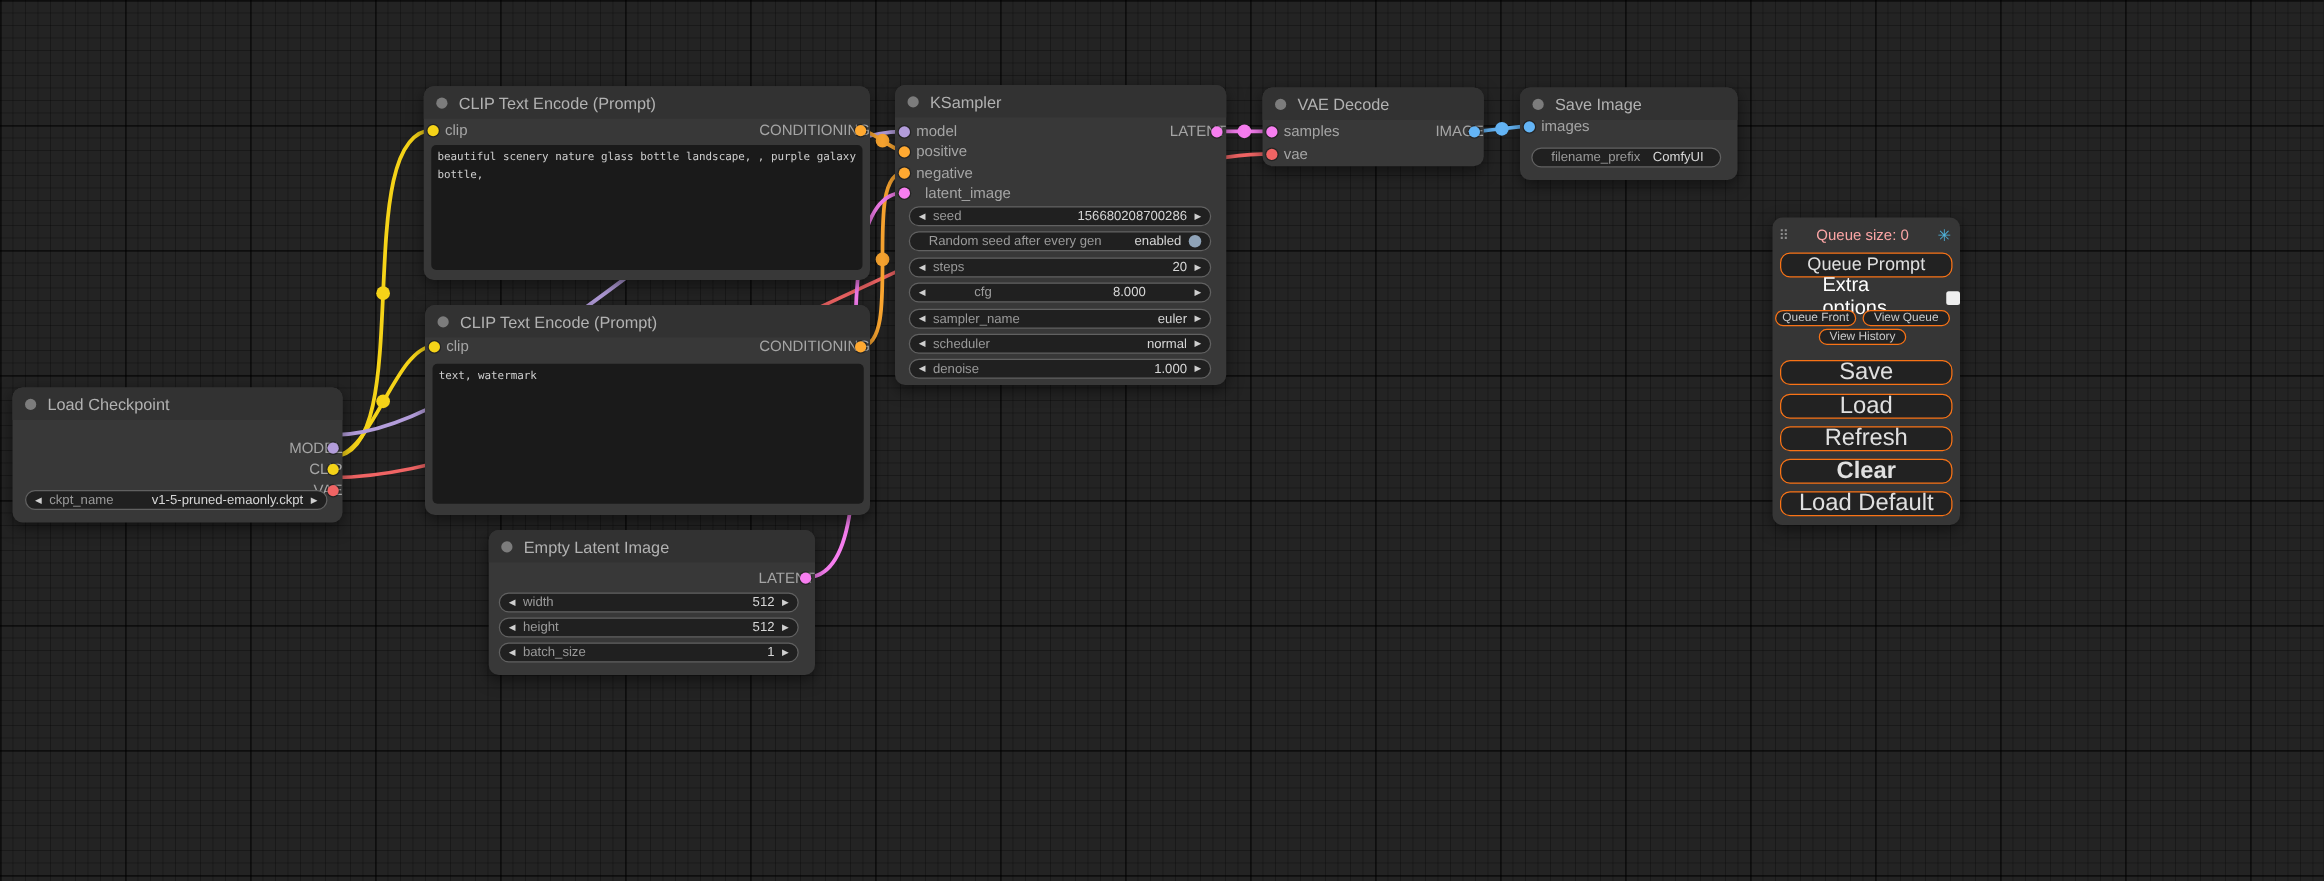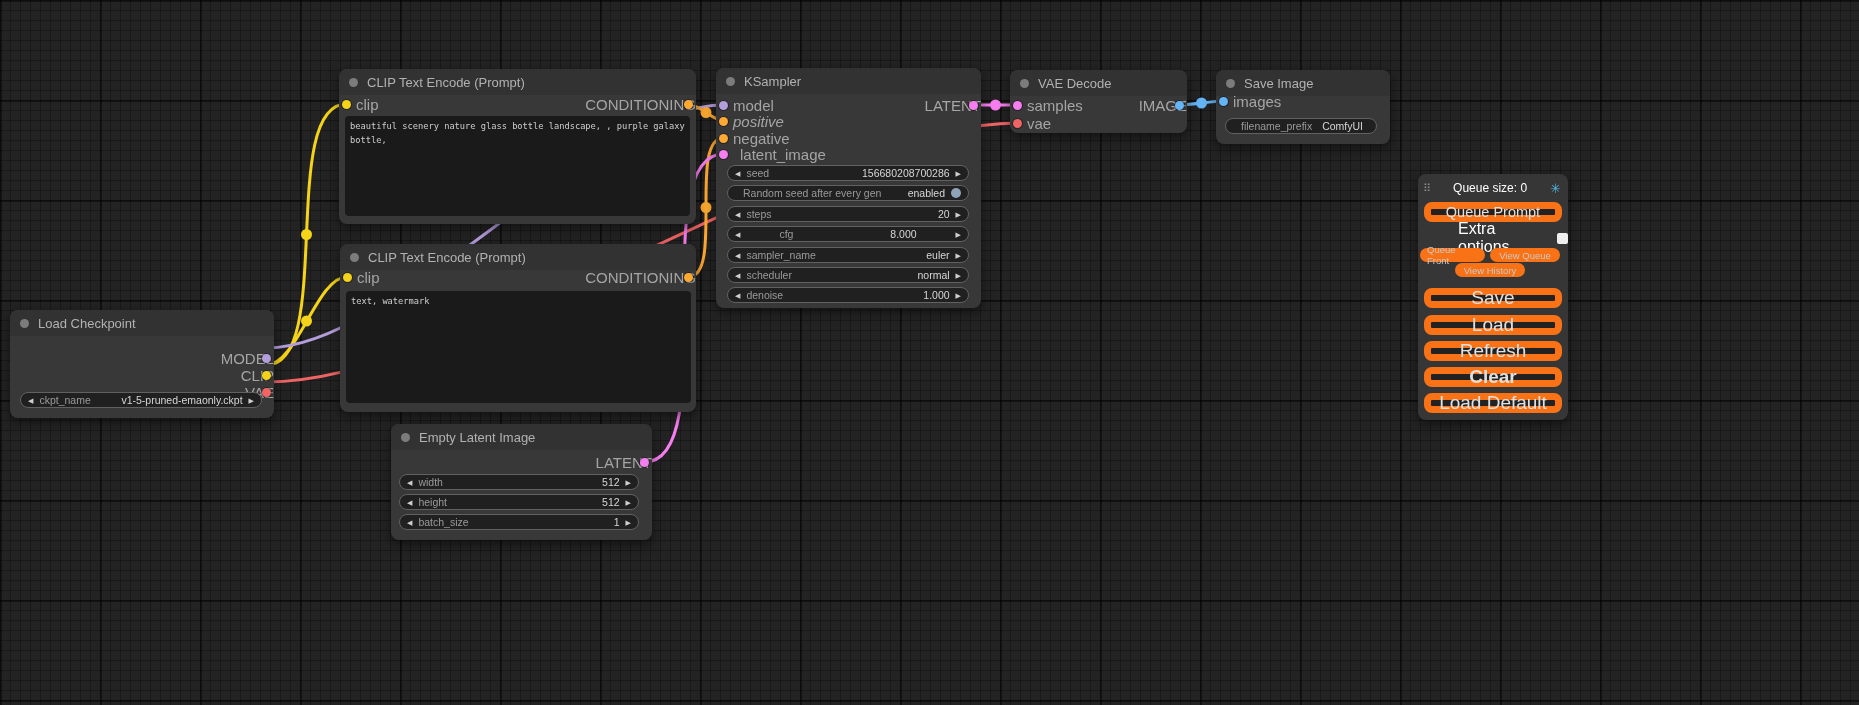--- a/index.html
+++ b/index.html
@@ -20,21 +20,21 @@
     box-shadow:0 4px 12px rgba(0,0,0,.5);color:#b5b5b5;
   }
   .ntitle{
     position:absolute;left:0;top:0;right:0;height:26px;background:#323232;
     border-radius:8px 8px 0 0;display:flex;align-items:center;
     font-size:13px;color:#b2b2b2;white-space:nowrap;
   }
   .tdot{width:9px;height:9px;border-radius:50%;background:#7c7c7c;margin:0 9px 0 10px;flex:0 0 auto;}
   .dot{position:absolute;width:9px;height:9px;border-radius:50%;box-shadow:0 0 0 1px rgba(0,0,0,.35);}
   .dot.in{left:3px;} .dot.out{right:3px;}
-  .prow{position:absolute;height:17px;display:flex;align-items:center;font-size:15px;color:#a5a5a5;}
+  .prow{position:absolute;height:17px;display:flex;align-items:center;font-size:12px;color:#a5a5a5;}
   .prow.in{left:0;padding-left:17px;} .prow.out{right:0;padding-right:17px;justify-content:flex-end;left:0;}
   .widget{
     position:absolute;height:16px;background:#202020;border:1px solid #616161;border-radius:9px;
     display:flex;align-items:center;font-size:10.5px;box-sizing:border-box;padding:0 7px;
   }
   .warr{color:#cfcfcf;font-size:7px;flex:0 0 auto;line-height:1;}
   .wlabel{color:#9a9a9a;margin-left:6px;white-space:nowrap;}
   .wlabel.noarr{margin-left:8px;}
   .wspace{flex:1;}
   .wvalue{color:#d6d6d6;margin-right:6px;white-space:nowrap;}
@@ -44,24 +44,24 @@
     font-family:"DejaVu Sans Mono",monospace;font-size:8.7px;line-height:13.5px;
     padding:4px 5px;box-sizing:border-box;white-space:pre-wrap;word-break:break-word;overflow:hidden;
   }
   
   #queue{
     position:absolute;left:1418px;top:174px;width:150px;height:246px;z-index:3;
     background:#363636;border-radius:8px;box-shadow:0 4px 12px rgba(0,0,0,.5);
   }
   .qheader{position:absolute;left:0;top:5px;right:0;height:18px;display:flex;align-items:center;}
   .qdrag{color:#8d8d8d;font-size:11px;margin-left:5px;flex:0 0 auto;letter-spacing:-1px;}
-  .qsize{flex:1;text-align:center;color:#ffffff;font-size:12px;}
+  .qsize{flex:1;text-align:center;color:#fca5a5;font-size:12px;}
   .qgear{color:var(--accent_gear);font-size:13px;margin-right:7px;flex:0 0 auto;}
   .qbtn{
-    position:absolute;background:#222222;border:7px solid #f97316;border-radius:8px;
+    position:absolute;background:#222222;border:1px solid #f97316;border-radius:8px;
     color:#e0e0e0;display:flex;align-items:center;justify-content:center;box-sizing:border-box;
   }
   .qbtn.big{left:6px;width:138px;height:20px;font-size:19px;}
   .qbtn.small{font-size:9.5px;color:#c9c9c9;height:13px;border-radius:8px;}
   .qextra{position:absolute;left:0;right:0;top:57px;height:14px;display:flex;align-items:center;justify-content:center;color:#ffffff;font-size:16px;padding-left:40px;}
   .qcheck{width:11px;height:11px;background:#efefef;border-radius:2px;margin-left:6px;}
 </style>
 </head>
 <body>
 
@@ -183,21 +183,21 @@
   <div class="node" style="left:716px;top:68px;width:265px;height:240px;">
     <div class="ntitle">
       <span class="tdot"></span>
       <span>KSampler</span>
     </div>
     <span class="dot in" style="top:32.5px;background:var(--model)"></span>
     <div class="prow in" style="top:28.5px;">
       <span>model</span>
     </div>
     <span class="dot in" style="top:48.5px;background:var(--conditioning)"></span>
-    <div class="prow in" style="top:44.5px;font-style:italic;">
+    <div class="prow in" style="top:44.5px;">
       <span>positive</span>
     </div>
     <span class="dot in" style="top:65.5px;background:var(--conditioning)"></span>
     <div class="prow in" style="top:61.5px;">
       <span>negative</span>
     </div>
     <span class="dot in" style="top:81.5px;background:var(--latent)"></span>
     <div class="prow in" style="top:77.5px;padding-left:24px;">
       <span>latent_image</span>
     </div>

